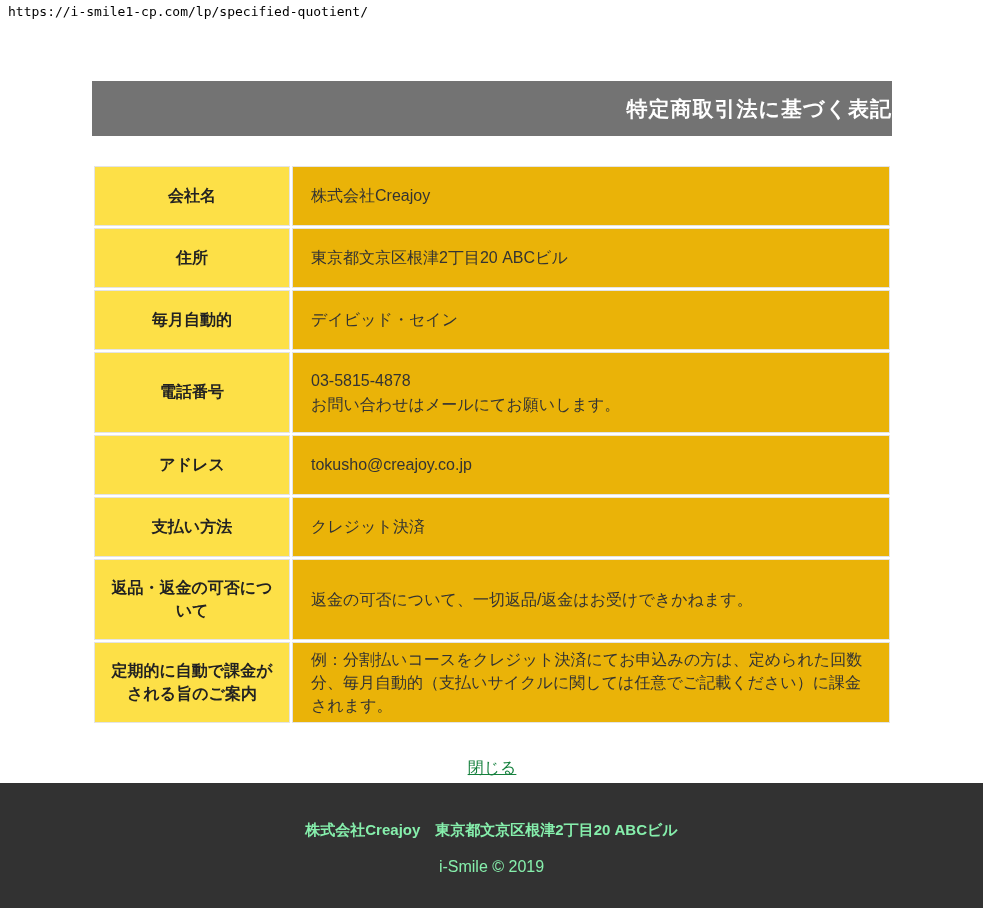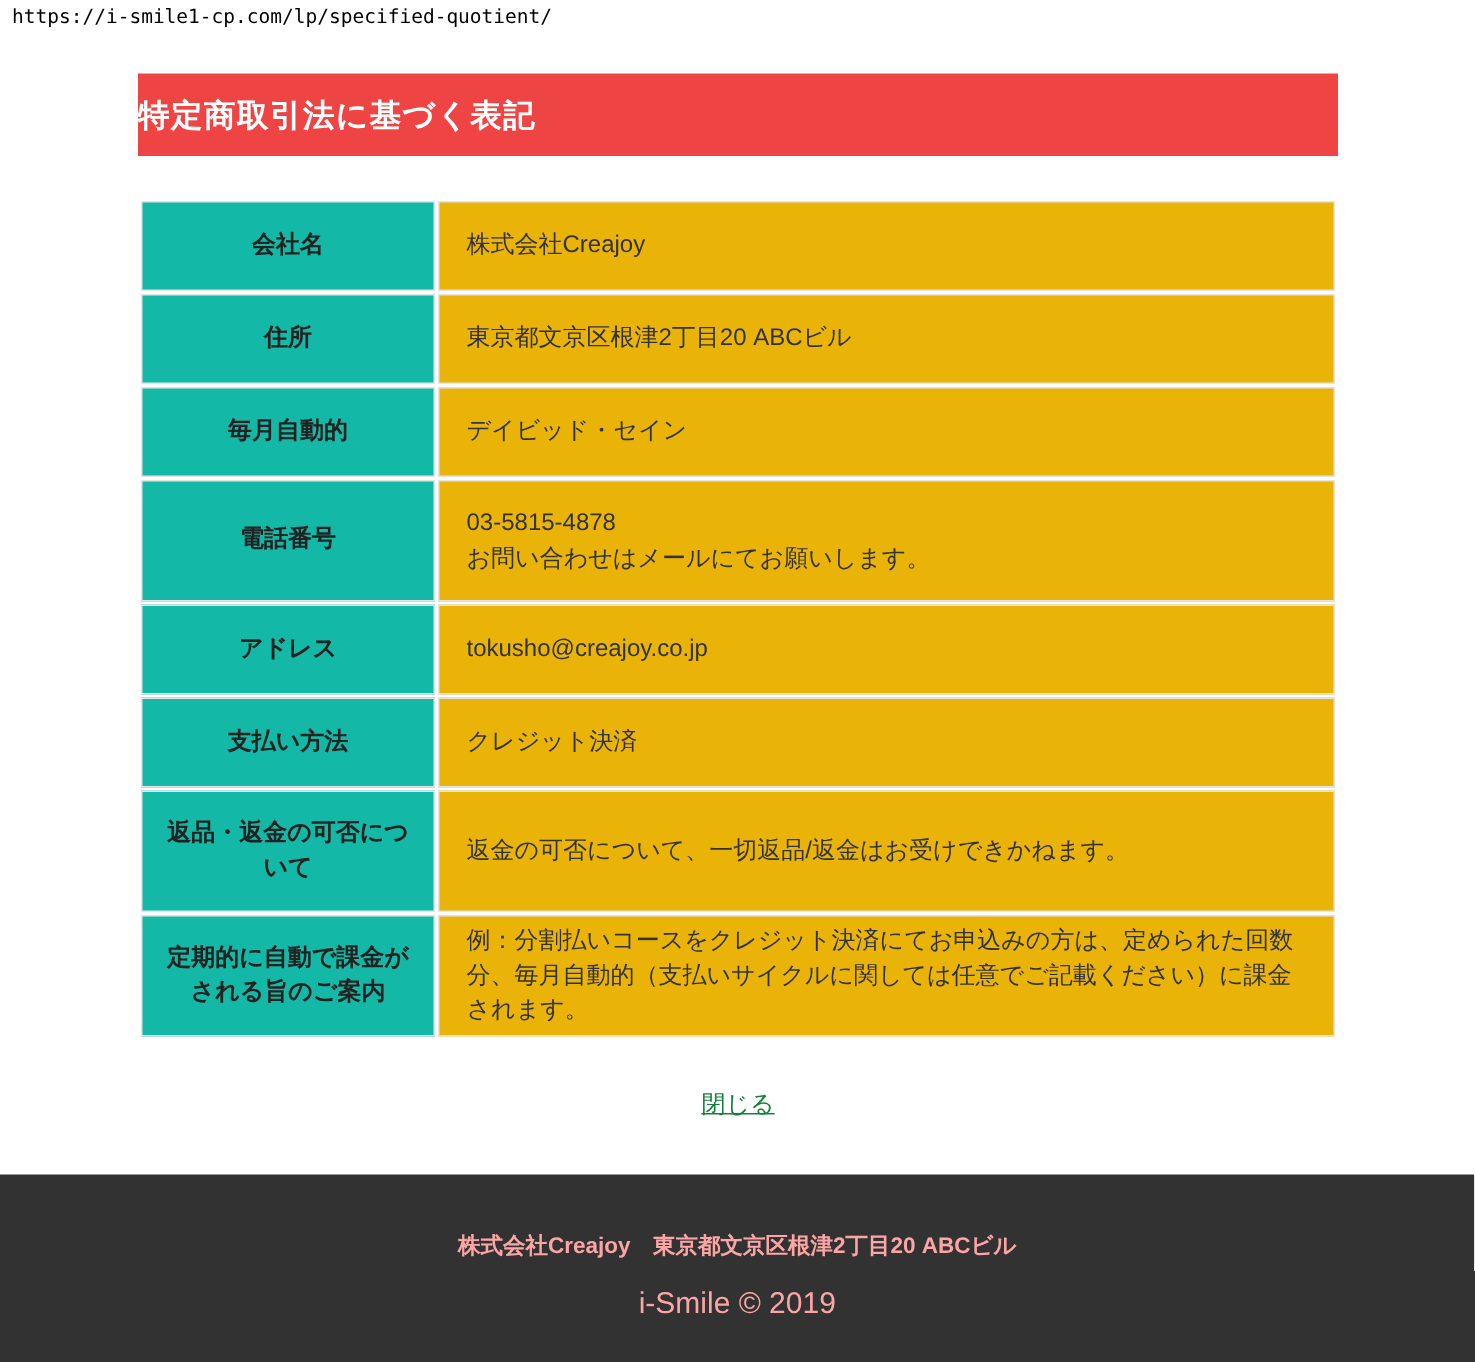--- a/index.html
+++ b/index.html
@@ -28,41 +28,42 @@
   }
   .container {
     position: absolute;
     top: 49px;
     left: 92px;
     width: 800px;
   }
   .banner {
     width: 100%;
     height: 55px;
-    background: #ef4444;
+    background: #737373;
     display: flex;
     align-items: center;
-    justify-content: flex-start;
+    justify-content: flex-end;
+    margin-top: 32px;
   }
   .banner-title {
     color: #ffffff;
     font-size: 21px;
     font-weight: bold;
     letter-spacing: 1px;
   }
   table.spec-table {
     margin-top: 28px;
     width: 100%;
     border-collapse: separate;
     border-spacing: 2px;
     table-layout: fixed;
   }
   table.spec-table th {
     width: 176px;
-    background: #14b8a6;
+    background: #fde047;
     border: 1px solid #e4e4e4;
     font-size: 16px;
     font-weight: bold;
     color: #222;
     text-align: center;
     vertical-align: middle;
     padding: 0 9px;
     line-height: 1.4;
   }
   table.spec-table td {
@@ -87,32 +88,32 @@
     text-decoration: underline;
     cursor: pointer;
   }
   .footer {
     position: absolute;
     top: 783px;
     left: 0;
     width: 983px;
     height: 125px;
     background: #323232;
-    color: #fca5a5;
+    color: #86efac;
     text-align: center;
     box-sizing: border-box;
     padding-top: 38px;
   }
   .footer-line1 {
     font-size: 15px;
     font-weight: bold;
     margin: 0 0 18px 0;
   }
   .footer-line2 {
-    font-size: 20px;
+    font-size: 16px;
     margin: 0;
   }
 </style>
 </head>
 <body>
 
 <div class="page">
 
   <div class="url-note">https://i-smile1-cp.com/lp/specified-quotient/</div>
 

